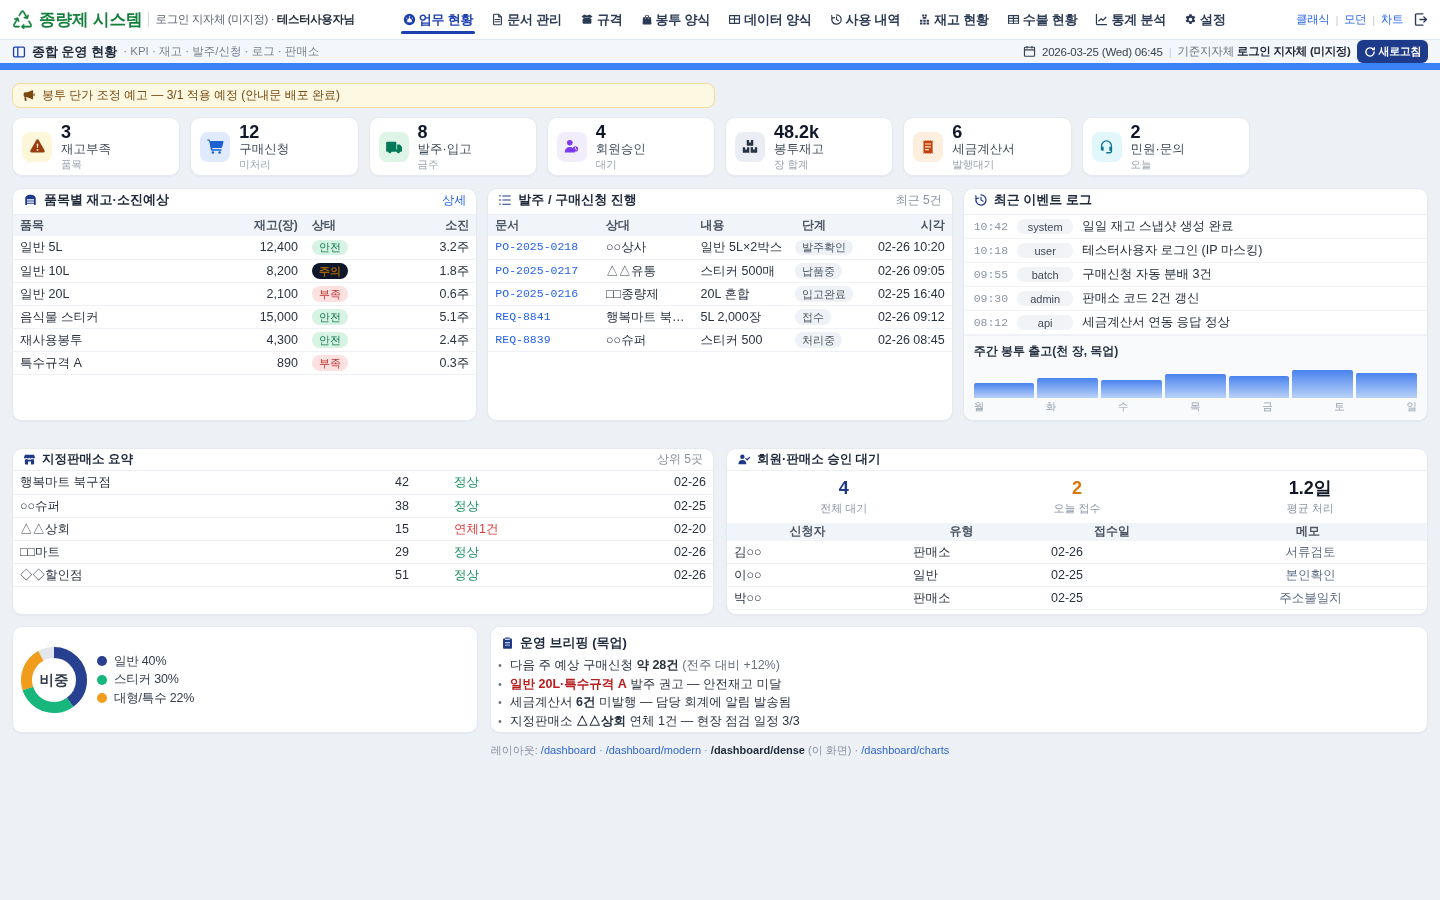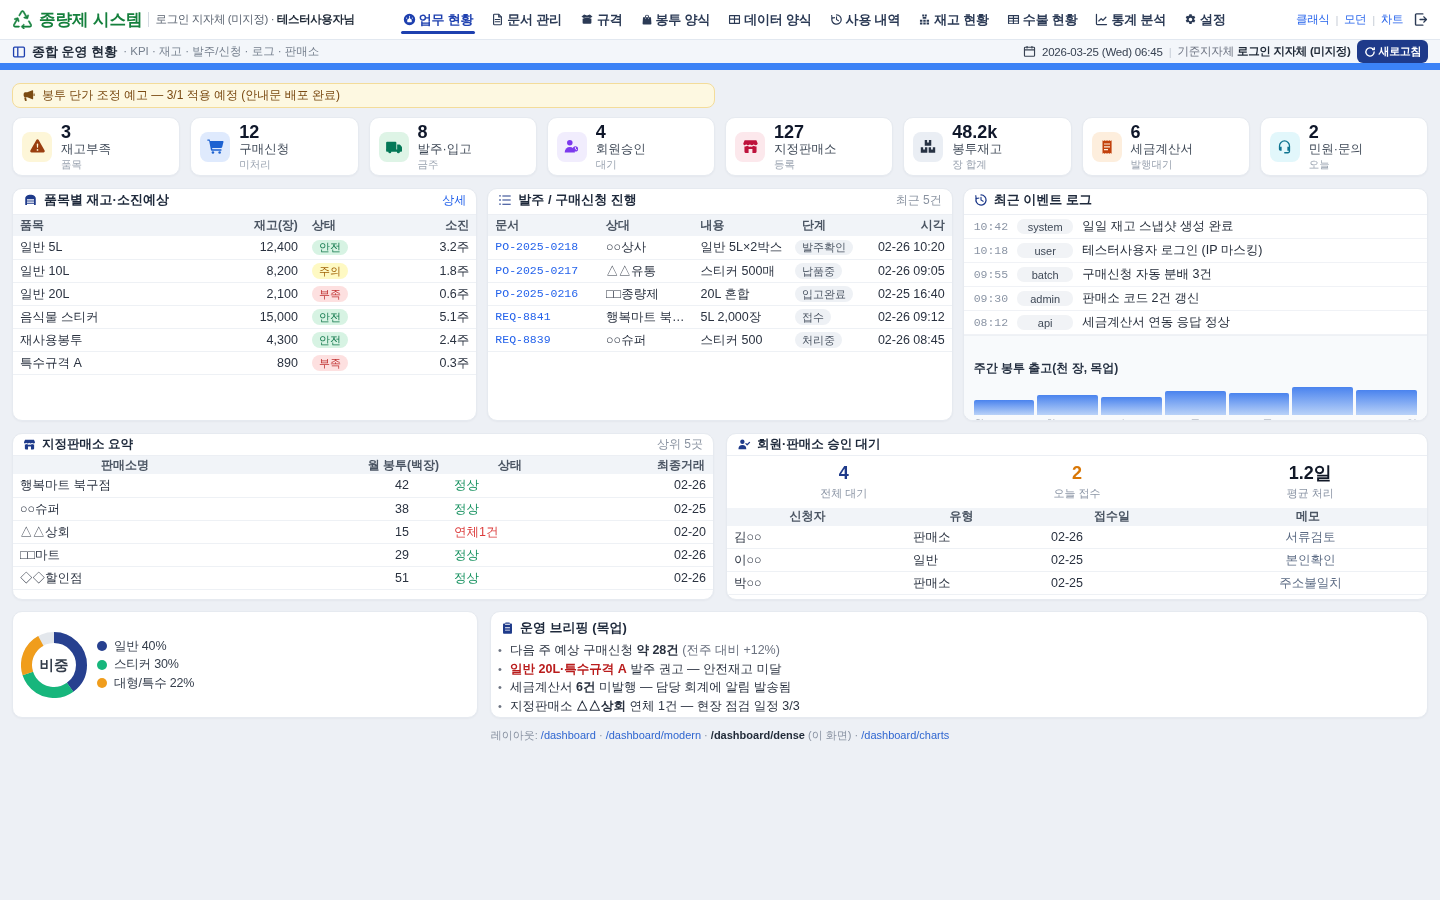--- a/index.html
+++ b/index.html
@@ -47,39 +47,39 @@
 .ptitle .pr{margin-left:auto;font-size:12px;color:#8a93a1;}
 .ptitle .pr.link{color:#2563eb;}
 .row1{display:grid;grid-template-columns:repeat(3,1fr);gap:10px;}
 .row1 .panel{height:233px;}
 table{border-collapse:collapse;width:100%;table-layout:fixed;}
 th{background:#f1f4f8;color:#4b5563;font-size:12px;font-weight:bold;padding:3px 7px;line-height:15px;white-space:nowrap;}
 td{font-size:12.5px;color:#2a3240;padding:3px 7px;border-bottom:1px solid #eef1f5;line-height:16px;height:23px;white-space:nowrap;overflow:hidden;text-overflow:ellipsis;}
 .al{text-align:left;}.ar{text-align:right;}.ac{text-align:center;}
 .badge{display:inline-block;font-size:11px;border-radius:8px;padding:1.5px 7px;line-height:12.5px;}
 .b-ok{background:#d7f3e3;color:#157a4e;}
-.b-warn{background:#fef9c3;color:#a16207;}
+.b-warn{background:#0f172a;color:#a16207;font-weight:bold;}
 .b-bad{background:#fde0e0;color:#c03333;}
 .b-step{background:#eef1f5;color:#4b5563;}
 .mono{font-family:"Liberation Mono",monospace;}
 .doc{color:#2563eb;font-size:11.5px;}
 .t-ok{color:#15915f;font-size:12.5px;}
 .t-bad{color:#dc3c3c;font-size:12.5px;}
 
 .ev{display:flex;align-items:center;gap:9px;padding:0 10px;height:24px;border-bottom:1px solid #f0f2f6;}
 .ev .tm{font-family:"Liberation Mono",monospace;font-size:11.5px;color:#8b95a5;}
 .ev .tag{background:#f1f3f6;border-radius:7px;font-size:11px;color:#3f4957;width:56px;text-align:center;padding:1.5px 0;}
 .ev .msg{font-size:12.5px;color:#252d3a;}
-.chart{background:#f8fafc;padding:26px 10px 0;height:88px;border-top:1px solid #eef1f5;}
+.chart{background:#f8fafc;padding:9px 10px 0;height:88px;border-top:1px solid #eef1f5;}
 .chart .ct{font-size:12px;line-height:13px;font-weight:bold;color:#273243;}
 .bars{display:flex;align-items:flex-end;gap:3px;height:40px;margin-top:0;}
 .bar{flex:1;background:linear-gradient(180deg,#4a83ee,#b9d2f8);border-radius:2px 2px 0 0;}
 .blabels{display:flex;justify-content:space-between;font-size:10.5px;color:#98a1af;margin-top:2px;}
 
-.row2{display:grid;grid-template-columns:1fr 1fr;gap:12px;margin-top:12px;}
+.row2{display:grid;grid-template-columns:1fr 1fr;gap:12px;margin-top:27px;}
 .row2 .panel{height:167px;}
 .ptitle2{height:22px;display:flex;align-items:center;gap:6px;padding:0 10px 1px;border-bottom:1px solid #eceff4;}
 .ptitle2 .tt{font-size:12.5px;font-weight:bold;color:#1e293b;}
 .ptitle2 .pr{margin-left:auto;font-size:12px;color:#8a93a1;text-align:right;}
 .th2 th{padding:1.5px 8px;font-size:12px;}
 .stats{display:flex;padding:8px 0 7px;}
 .stat{flex:1;text-align:center;}
 .stat .n{font-size:18px;font-weight:bold;line-height:1.1;}
 .stat .l{font-size:11px;color:#8b95a5;margin-top:2px;}
 
@@ -242,33 +242,20 @@
             <path d="M11.7 9v1.3l1 .6" stroke="#f1edfd" stroke-width=".9" fill="none" stroke-linecap="round"></path>
           </svg>
         </div>
         <div>
           <div class="num">4</div>
           <div class="lb">회원승인</div>
           <div class="sb">대기</div>
         </div>
       </div>
     <div class="kpi">
-        <div class="kico" style="background:#fce8ec">
-          <svg width="17" height="17" viewBox="0 0 16 16" fill="#be123c">
-            <path d="M2.5 2h11l1.3 3.2a2 2 0 0 1-1.9 1.6 2.1 2.1 0 0 1-1.8-1 2.1 2.1 0 0 1-3.6 0 2.1 2.1 0 0 1-3.6 0 2.1 2.1 0 0 1-1.8 1A2 2 0 0 1 1.2 5.2z"></path>
-            <path d="M2.3 7.9a3.1 3.1 0 0 0 2.6-.5 3.2 3.2 0 0 0 3.1.55 3.2 3.2 0 0 0 3.1-.55 3.1 3.1 0 0 0 2.6.5V13a1 1 0 0 1-1 1H9.8v-3.6H6.2V14H3.3a1 1 0 0 1-1-1z"></path>
-          </svg>
-        </div>
-        <div>
-          <div class="num">127</div>
-          <div class="lb">지정판매소</div>
-          <div class="sb">등록</div>
-        </div>
-      </div>
-    <div class="kpi">
         <div class="kico" style="background:#eaeef4">
           <svg width="18" height="18" viewBox="0 0 16 16" fill="#273243">
             <path d="M5.1 1.8h5.8v5H5.1zM7.2 1.8h1.6v2.1H7.2z" fill-rule="evenodd"></path>
             <path d="M1.6 8.2h5.8v5H1.6zM3.7 8.2h1.6v2.1H3.7z" fill-rule="evenodd"></path>
             <path d="M8.6 8.2h5.8v5H8.6zM10.7 8.2h1.6v2.1h-1.6z" fill-rule="evenodd"></path>
           </svg>
         </div>
         <div>
           <div class="num">48.2k</div>
           <div class="lb">봉투재고</div>
@@ -492,26 +479,20 @@
           <span class="pr">상위 5곳</span>
       </div>
       <table class="th2">
         <colgroup>
             <col style="width:32%">
             <col style="width:30%">
             <col style="width:18%">
             <col style="width:20%">
           </colgroup>
         <tbody>
-            <tr>
-              <th class="ac">판매소명</th>
-              <th class="ar">월 봉투(백장)</th>
-              <th class="ac">상태</th>
-              <th class="ar">최종거래</th>
-            </tr>
         <tr>
               <td>행복마트 북구점</td>
               <td class="ar" style="padding-right:38px">42</td>
               <td class="t-ok">정상</td>
               <td class="ar">02-26</td>
             </tr>
         <tr>
               <td>○○슈퍼</td>
               <td class="ar" style="padding-right:38px">38</td>
               <td class="t-ok">정상</td>

